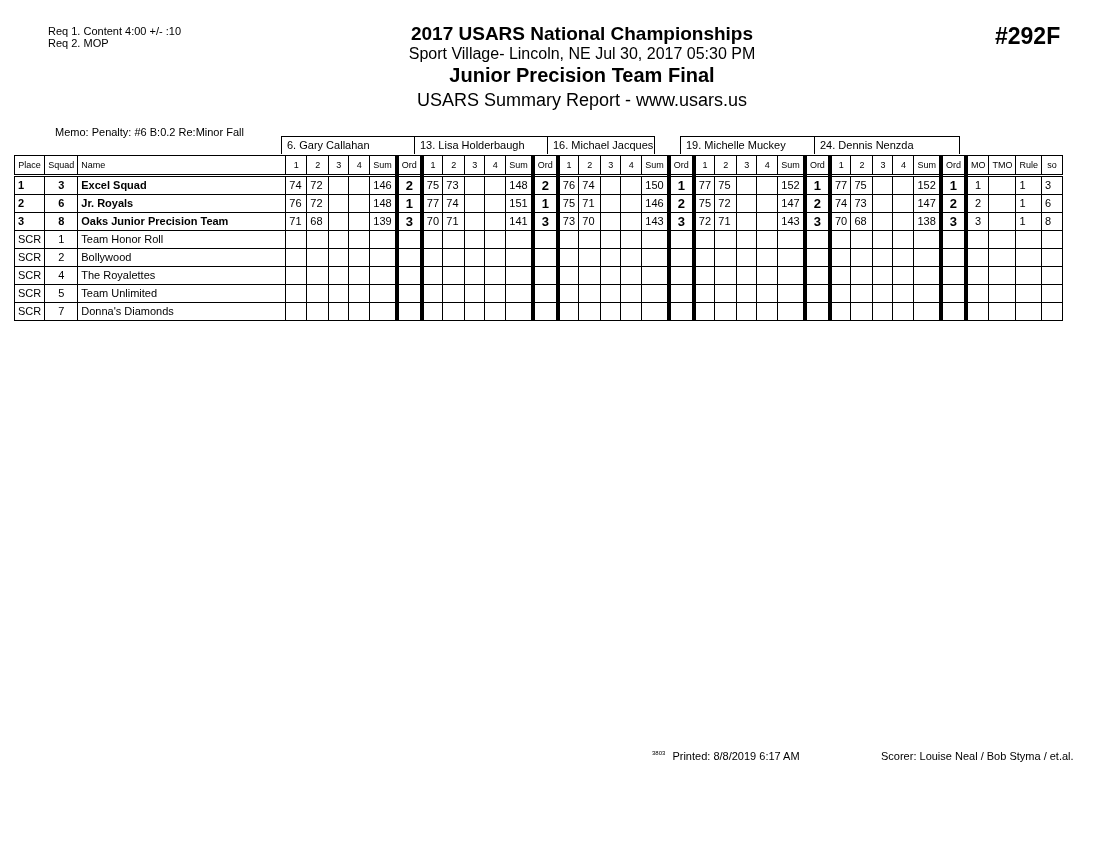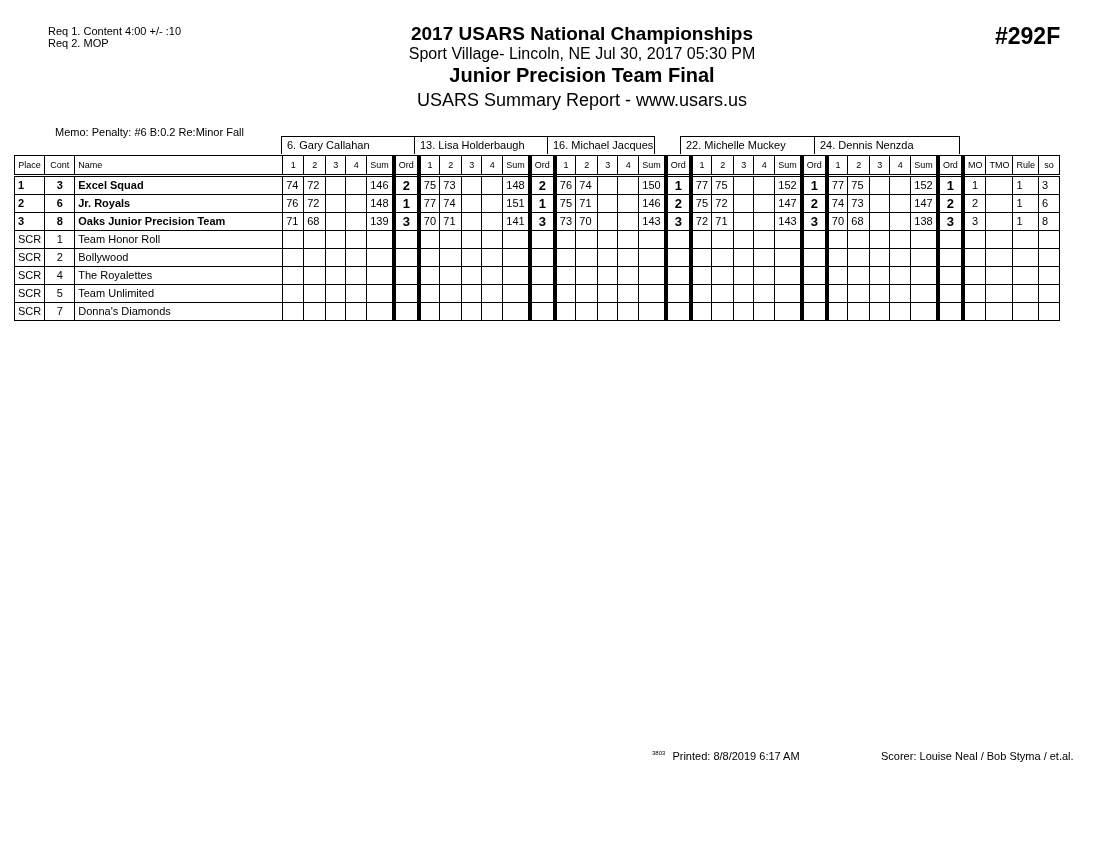--- a/index.html
+++ b/index.html
@@ -43,21 +43,21 @@
 <div class="abs title t2">Sport Village- Lincoln, NE  Jul 30, 2017  05:30 PM</div>
 <div class="abs title t3">Junior Precision Team Final</div>
 <div class="abs title t4">USARS Summary Report - www.usars.us</div>
 <div class="abs eventno">#292F</div>
 
 <div class="abs memo">Memo: Penalty: #6 B:0.2 Re:Minor Fall</div>
 
 <div class="judge-head" style="left:281px;width:134px">6.  Gary Callahan</div>
 <div class="judge-head" style="left:414px;width:134px">13.  Lisa Holderbaugh</div>
 <div class="judge-head" style="left:547px;width:108px">16.  Michael Jacques</div>
-<div class="judge-head" style="left:680px;width:135px">22.  Michelle Muckey</div>
+<div class="judge-head" style="left:680px;width:135px">19.  Michelle Muckey</div>
 <div class="judge-head" style="left:814px;width:146px">24.  Dennis Nenzda</div>
 
 <table class="grid" id="grid">
   <colgroup>
     <col style="width:29px">
       <col style="width:30px">
       <col style="width:208px">
     <col style="width:21px">
       <col style="width:22px">
       <col style="width:20px">
@@ -89,21 +89,21 @@
       <col style="width:27px">
       <col style="width:23px">
     <col style="width:22px">
       <col style="width:26px">
       <col style="width:25px">
       <col style="width:21px">
   </colgroup>
   <tbody id="grid-body">
     <tr class="hdr">
       <td>Place</td>
-      <td>Cont</td>
+      <td>Squad</td>
       <td class="name">Name</td>
 
     <td>1</td>
         <td>2</td>
         <td>3</td>
         <td>4</td>
         <td>Sum</td>
         <td class="ord">Ord</td>
         <td>1</td>
         <td>2</td>

